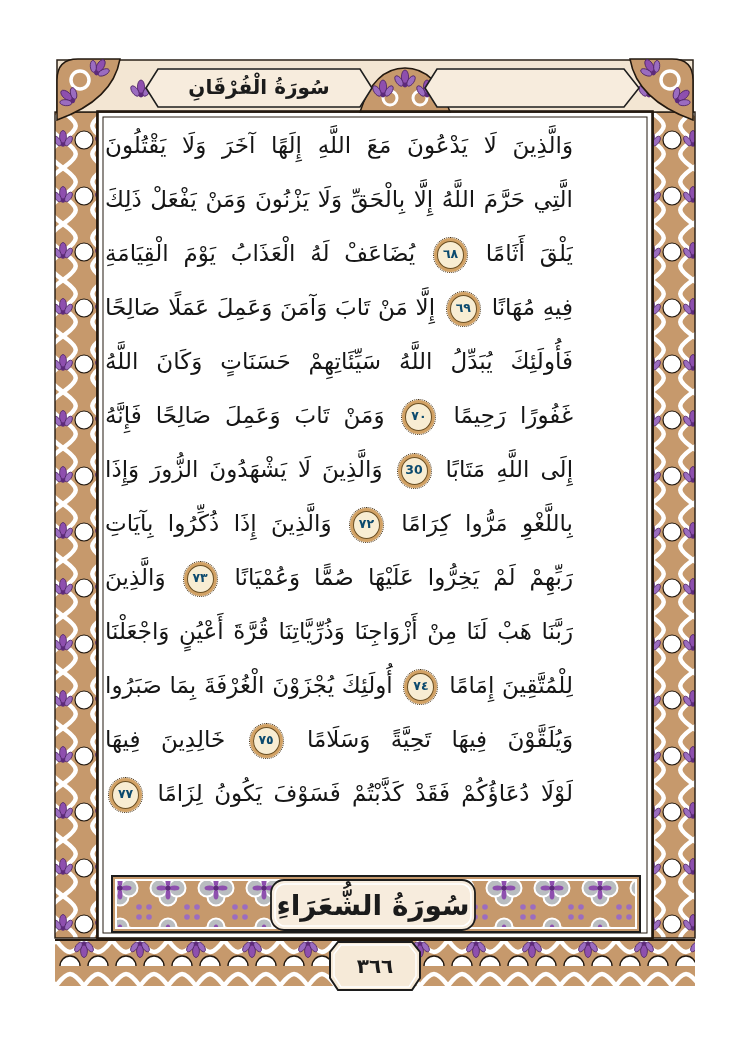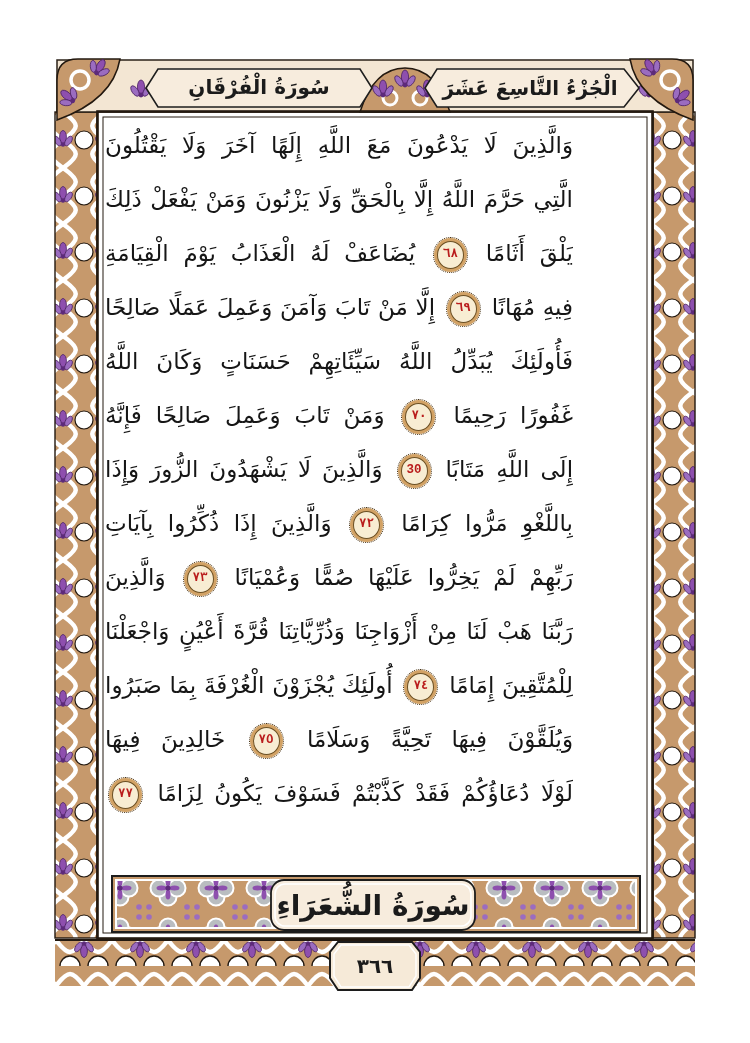--- a/index.html
+++ b/index.html
@@ -14,22 +14,22 @@
   #surah-label{left:150px;top:68px;width:218px;height:38px;}
   
   #text-area{left:105px;top:118px;width:468px;height:756px;direction:rtl;}
   .line{height:54px;line-height:54px;overflow:hidden;direction:rtl;
         text-align:justify;text-align-last:justify;font-size:23px;color:#161616;
         white-space:normal;}
   .am{display:inline-flex;align-items:center;justify-content:center;
       width:25px;height:26px;border-radius:50%;background:#f8edd3;
       border:1.5px solid #6b4f23;box-shadow:0 0 0 3px #d2a265;
       outline:1.5px dotted #4a3415;outline-offset:3px;
-      margin:0 7px;font-size:12.5px;font-weight:bold;color:#b91c1c;
-      vertical-align:middle;line-height:1;font-family:Liberation Mono, monospace;}
+      margin:0 7px;font-size:12.5px;font-weight:bold;color:#0c4a6e;
+      vertical-align:middle;line-height:1;}
   
   #banner-label{left:271px;top:881px;width:204px;height:49px;
                 display:flex;align-items:center;justify-content:center;direction:rtl;
                 font-size:28px;font-weight:bold;}
   
   #page-number{left:330px;top:942px;width:90px;height:48px;
                display:flex;align-items:center;justify-content:center;
                font-size:20px;font-weight:bold;direction:rtl;}
 </style>
 </head>
@@ -155,21 +155,20 @@
       <rect x="271" y="880" width="204" height="50" rx="13" fill="#f7ecdd" stroke="#1c1c1c" stroke-width="1.8"></rect>
       <rect x="275" y="884" width="196" height="42" rx="10" fill="none" stroke="#ffffff" stroke-width="1.6"></rect>
     </g>
 
     <g>
       <polygon points="338,942 412,942 420,952 420,978 412,990 338,990 330,978 330,952" fill="#f6ead8" stroke="#1c1c1c" stroke-width="2"></polygon>
       <polygon points="341,945 409,945 416,954 416,976 409,987 341,987 334,976 334,954" fill="none" stroke="#ffffff" stroke-width="1.4"></polygon>
     </g>
   </svg>
 
-  <div class="overlay hdr-label" id="juz-label">الْجُزْءُ التَّاسِعَ عَشَرَ</div>
   <div class="overlay hdr-label" id="surah-label">سُورَةُ الْفُرْقَانِ</div>
 
   <div class="overlay" id="text-area">
       <div class="line"><span>وَالَّذِينَ لَا يَدْعُونَ مَعَ اللَّهِ إِلَهًا آخَرَ وَلَا يَقْتُلُونَ النَّفْسَ</span> </div>
       <div class="line"><span>الَّتِي حَرَّمَ اللَّهُ إِلَّا بِالْحَقِّ وَلَا يَزْنُونَ وَمَنْ يَفْعَلْ ذَلِكَ</span> </div>
       <div class="line"><span>يَلْقَ أَثَامًا</span> <span class="am">٦٨</span> <span>يُضَاعَفْ لَهُ الْعَذَابُ يَوْمَ الْقِيَامَةِ وَيَخْلُدْ</span> </div>
       <div class="line"><span>فِيهِ مُهَانًا</span> <span class="am">٦٩</span> <span>إِلَّا مَنْ تَابَ وَآمَنَ وَعَمِلَ عَمَلًا صَالِحًا</span> </div>
       <div class="line"><span>فَأُولَئِكَ يُبَدِّلُ اللَّهُ سَيِّئَاتِهِمْ حَسَنَاتٍ وَكَانَ اللَّهُ</span> </div>
       <div class="line"><span>غَفُورًا رَحِيمًا</span> <span class="am">٧٠</span> <span>وَمَنْ تَابَ وَعَمِلَ صَالِحًا فَإِنَّهُ يَتُوبُ</span> </div>
       <div class="line"><span>إِلَى اللَّهِ مَتَابًا</span> <span class="am">30</span> <span>وَالَّذِينَ لَا يَشْهَدُونَ الزُّورَ وَإِذَا مَرُّوا</span> </div>

